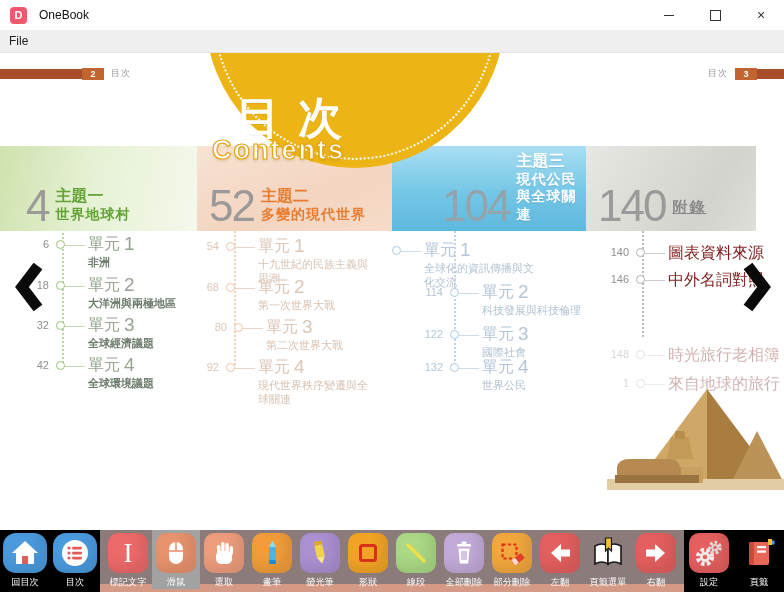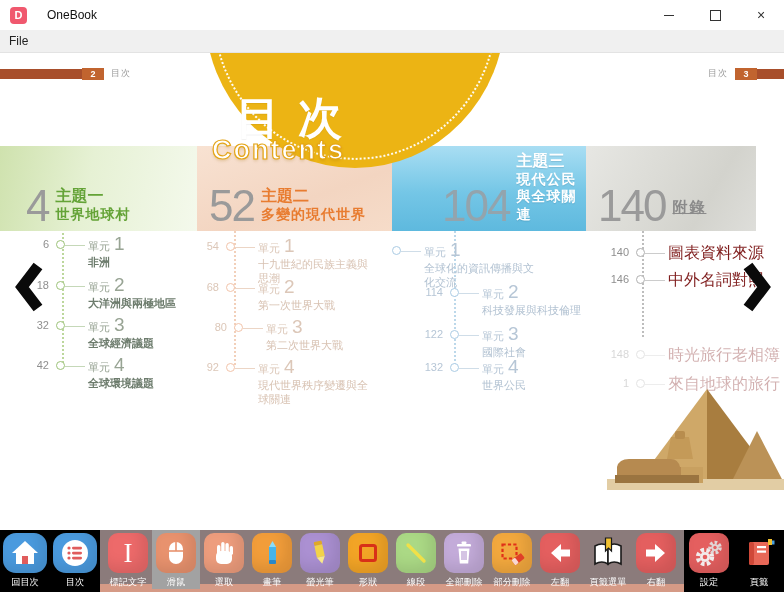--- a/index.html
+++ b/index.html
@@ -3,21 +3,21 @@
 <meta charset="utf-8">
 <style>
   html,body{margin:0;padding:0;width:784px;height:592px;overflow:hidden;
     font-family:"Liberation Sans","DejaVu Sans",sans-serif;background:#fff;}
   .window{width:784px;height:592px;position:relative;background:#fff;}
 
   
   .titlebar{height:30px;display:flex;align-items:center;background:#fff;position:relative;}
   .logo{width:17px;height:17px;border-radius:4px;background:#f0586e;margin-left:10px;
     color:#fff;font-weight:bold;font-size:11px;display:flex;align-items:center;justify-content:center;}
-  .apptitle{font-size:12px;color:#111;margin-left:20px;text-align:right;}
+  .apptitle{font-size:12px;color:#111;margin-left:12px;text-align:right;}
   .winbtns{position:absolute;right:0;top:0;height:30px;display:flex;}
   .winbtn{width:46px;height:30px;display:flex;align-items:center;justify-content:center;
     font-size:14px;color:#333;cursor:default;}
   .winbtn .mini{display:inline-block;width:10px;border-top:1px solid #333;}
   .winbtn .maxi{display:inline-block;width:9px;height:9px;border:1px solid #333;}
 
   
   .menubar{height:22px;background:#f0f0f0;display:flex;align-items:center;border-bottom:1px solid #e3e3e3;}
   .menuitem{font-size:12px;color:#222;padding:0 9px;}
 
@@ -65,21 +65,21 @@
   .vl2{left:234px;top:170px;height:142px;border-color:#f2d0ba;}
   .vl3{left:454px;top:174px;height:138px;border-color:#bcd8ea;}
   .vl4{left:642px;top:138px;height:146px;border-color:#bdbdbd;}
 
   .unit{position:absolute;display:flex;z-index:2;width:200px;}
   .u-num{width:54px;text-align:right;padding-right:7px;font-size:11px;line-height:17px;}
   .u-dot{width:7px;height:7px;border-radius:50%;border:1.5px solid;background:#fff;margin-top:4px;flex:none;}
   .u-line{width:20px;height:0;border-top:1px solid;margin-top:9px;flex:none;}
   .u-body{display:flex;flex-direction:column;margin-left:3px;}
   .u-head{display:flex;align-items:flex-end;line-height:1;}
-  .u-ulabel{font-size:11px;}
+  .u-ulabel{font-size:16px;}
   .u-uno{font-size:19px;margin-left:4px;line-height:.85;}
   .u-title{font-size:11px;margin-top:3px;line-height:1.3;}
 
   .c1 .u-num{color:#8f8f8f;} .c1 .u-dot{border-color:#9cc278;} .c1 .u-line{border-color:#c5d8b8;}
   .c1 .u-ulabel,.c1 .u-uno{color:#98a494;} .c1 .u-title{color:#6d7c6d;font-weight:bold;width:112px;}
   .c2 .u-num{color:#dcc7b8;} .c2 .u-dot{border-color:#f2c4aa;} .c2 .u-line{border-color:#ecd5c5;}
   .c2 .u-ulabel,.c2 .u-uno{color:#dcc7b8;} .c2 .u-title{color:#d8c2b2;width:114px;}
   .c3 .u-num{color:#b6c6d6;} .c3 .u-dot{border-color:#aacbe4;} .c3 .u-line{border-color:#cfdde8;}
   .c3 .u-ulabel,.c3 .u-uno{color:#b6c6d6;} .c3 .u-title{color:#b2c2d2;width:110px;}
   .c4 .u-num{color:#8f8f8f;} .c4 .u-dot{border-color:#b0b0b0;} .c4 .u-line{border-color:#cccccc;}

